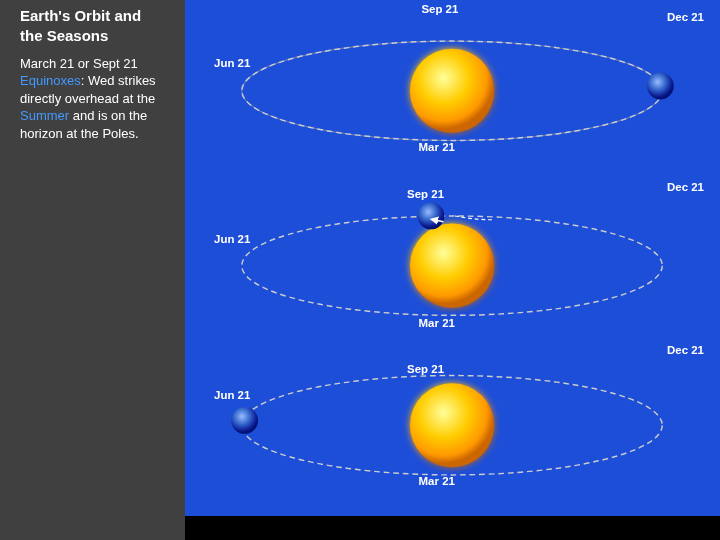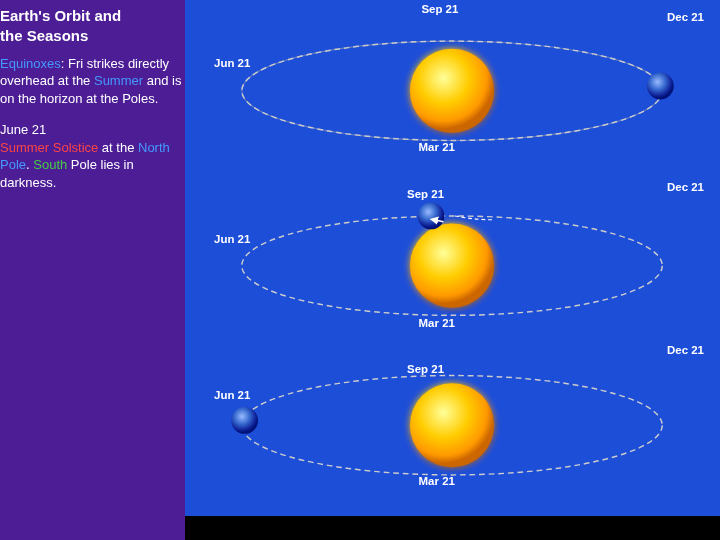--- a/index.html
+++ b/index.html
@@ -10,22 +10,22 @@
       font-family: Arial, sans-serif;
       overflow: hidden;
       position: relative;
     }
 
     #left-panel {
       position: absolute;
       left: 0; top: 0;
       width: 185px;
       height: 540px;
-      background: #4c1d95;
-      padding: 6px 0;
+      background: #404040;
+      padding: 6px 20px;
       color: #fff;
       font-size: 13px;
       line-height: 1.35;
     }
 
     #left-panel .title {
       font-size: 15px;
       font-weight: bold;
       color: #fff;
       margin-bottom: 8px;
@@ -59,30 +59,25 @@
 </head>
 <body>
 
 <div id="left-panel">
   <div class="title">Earth's Orbit and<br>the Seasons</div>
 
 
 
   <div class="section">
     <span>
-      <span class="blue">Equinoxes</span><span class="white">: Fri strikes directly overhead at the </span><span class="blue">Summer</span><span class="white"> and is on the horizon at the Poles.</span>
+      <span class="white">March 21 or Sept 21<br></span>
+      <span class="blue">Equinoxes</span><span class="white">: Wed strikes directly overhead at the </span><span class="blue">Summer</span><span class="white"> and is on the horizon at the Poles.</span>
     </span>
   </div>
 
-  <div class="section">
-    <span>
-      June 21<br>
-      <span class="red">Summer Solstice</span> at the <span class="blue">North Pole</span>. <span class="green">South</span> Pole lies in darkness.
-    </span>
-  </div>
 </div>
 
 <div id="diagram-area">
   <svg class="orbit-svg" viewBox="0 0 535 540" xmlns="http://www.w3.org/2000/svg">
 
     <ellipse cx="267" cy="95" rx="220" ry="52" fill="none" stroke="#aaa" stroke-width="1.2" stroke-dasharray="none" opacity="0.5"></ellipse>
 
     <ellipse cx="267" cy="95" rx="220" ry="52" fill="none" stroke="#ccc" stroke-width="1.5" stroke-dasharray="6,4"></ellipse>
 
     <radialGradient id="sunGrad" cx="40%" cy="35%" r="60%">

